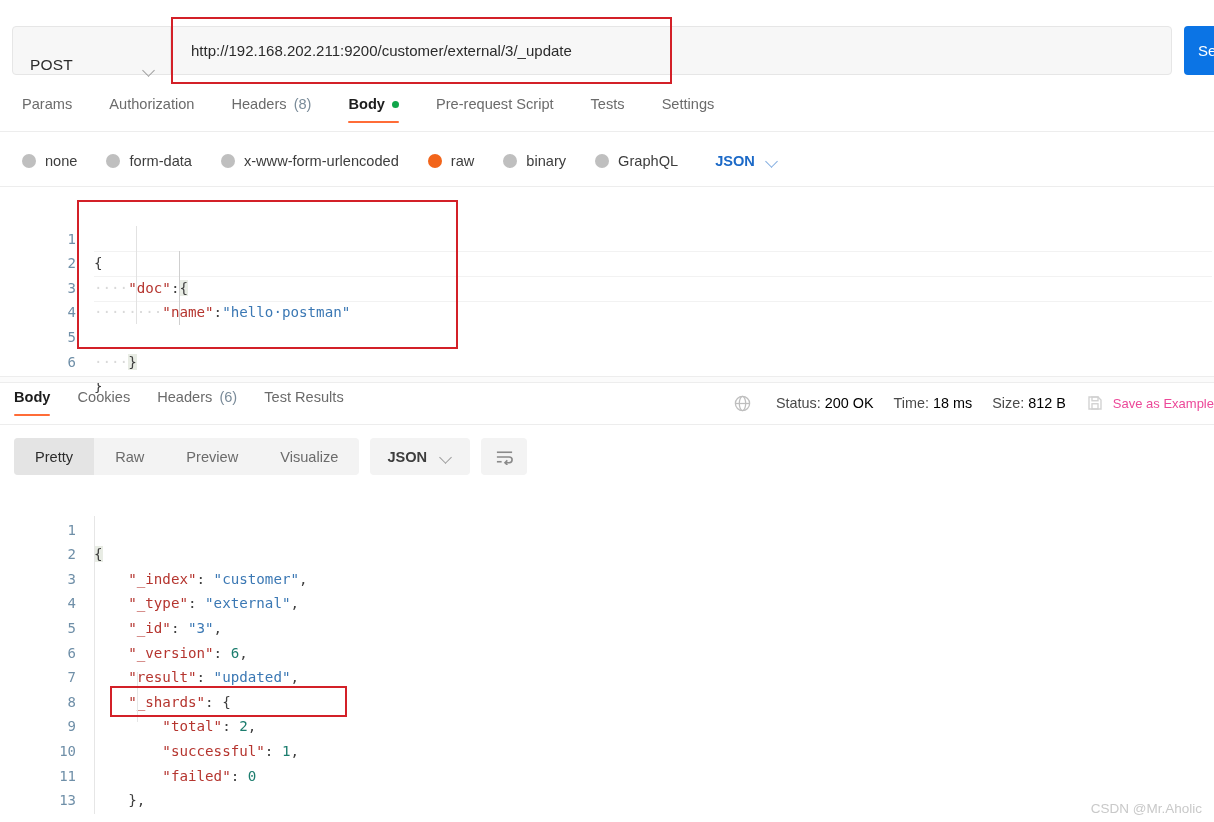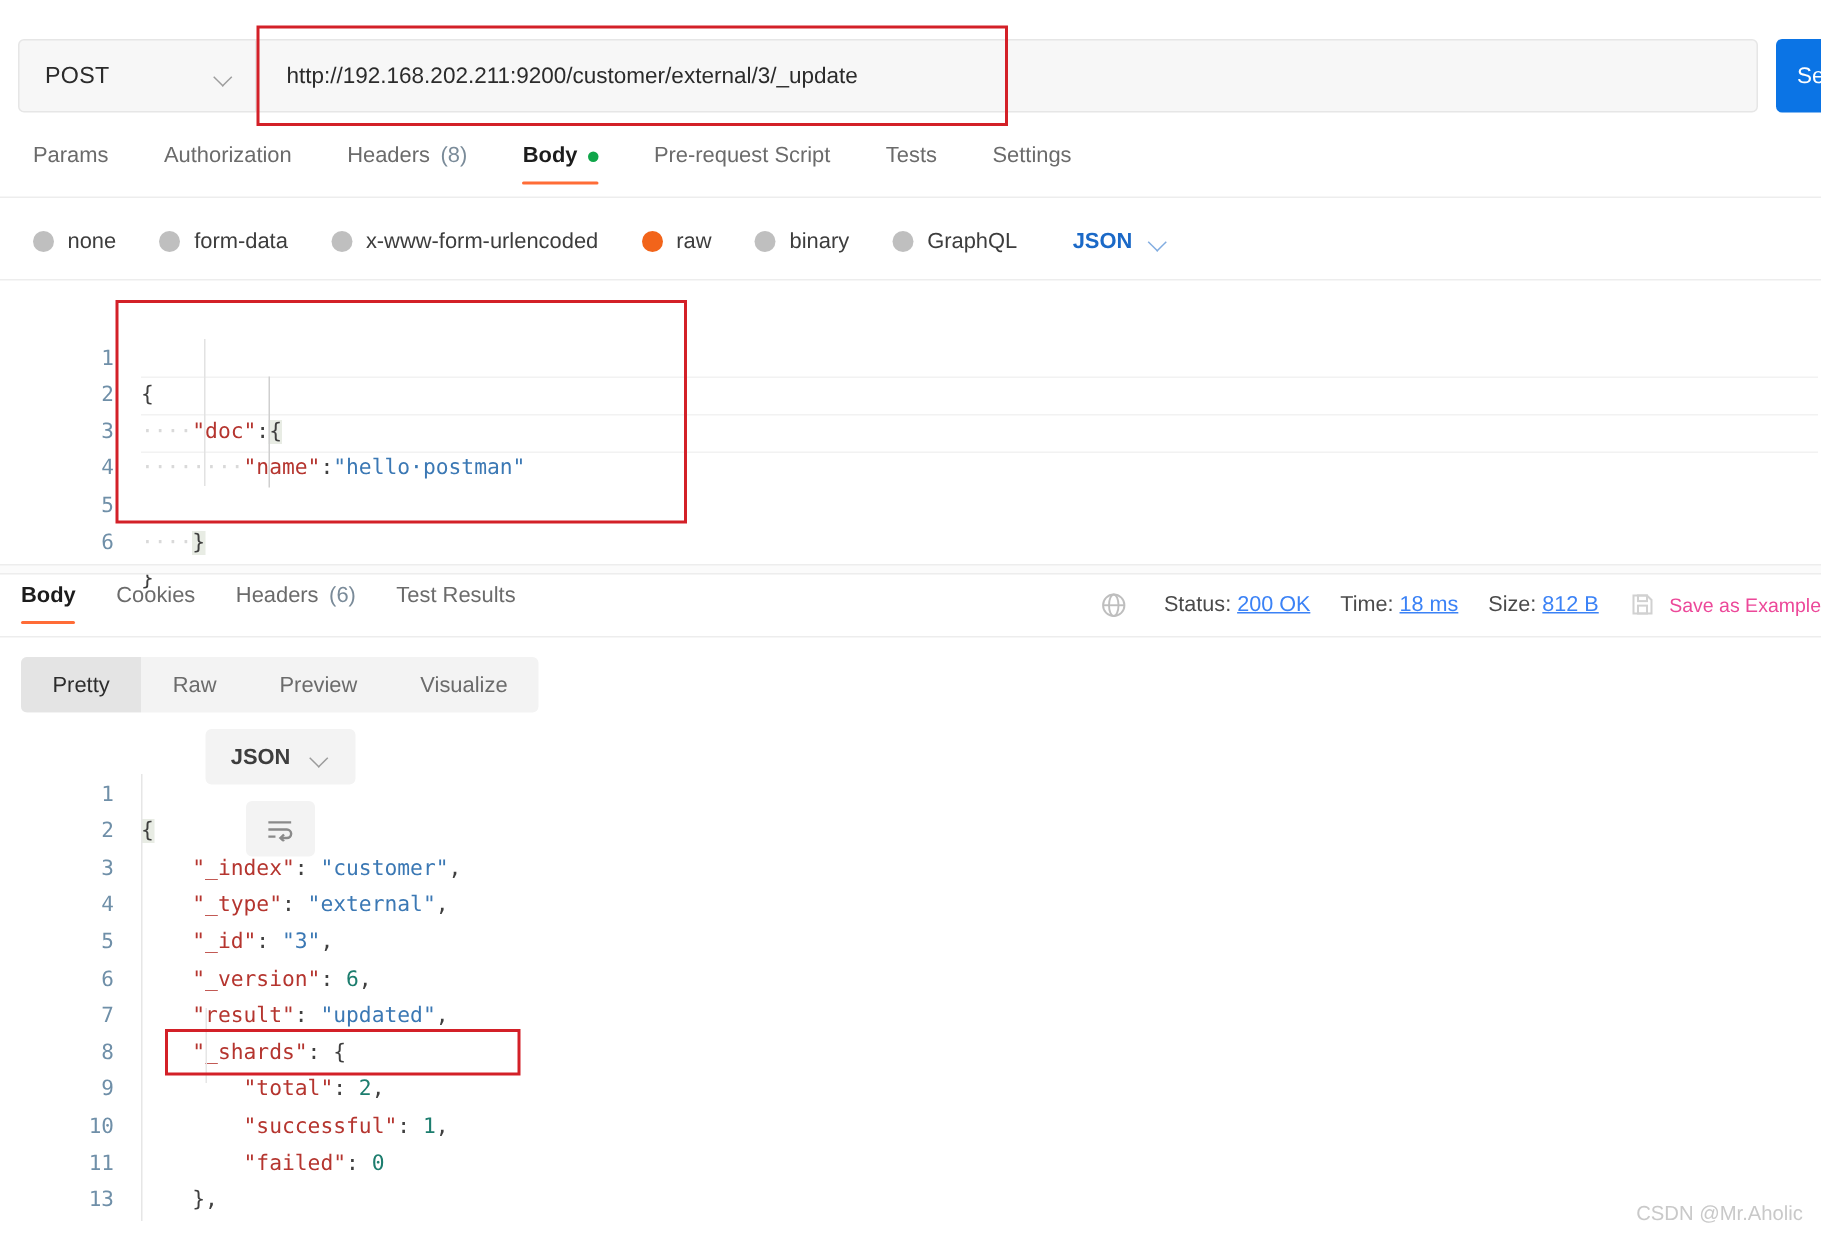--- a/index.html
+++ b/index.html
@@ -13,21 +13,21 @@
 
   
   .urlbar {
     position: absolute; left: 12px; top: 26px;
     width: 1160px; height: 49px;
     display: flex; align-items: stretch;
     border: 1px solid #e6e6e6; border-radius: 4px;
     background: #f7f7f7;
   }
   .method {
-    width: 158px; display: flex; align-items: center;
+    width: 158px; display: flex; align-items: flex-end;
     justify-content: space-between; padding: 0 14px 0 17px;
     border-right: 1px solid #e6e6e6;
   }
   .method-label { font-size: 15.5px; color: #2b2b2b; letter-spacing: .2px; }
   .chev {
     width: 13px; height: 8px; position: relative; opacity: .55;
   }
   .chev::before {
     content: ""; position: absolute; left: 1px; top: 0;
     width: 8px; height: 8px;
@@ -139,32 +139,32 @@
     display: flex; align-items: flex-start; padding-left: 14px;
   }
   .resp-tabs .rtab { margin-right: 27px; }
 
   .resp-meta {
     position: absolute; right: 0; top: 390px; height: 26px;
     display: flex; align-items: center; gap: 0; padding-right: 0;
     font-size: 14.4px; color: #4a4a4a; white-space: nowrap;
   }
   .meta-item { margin-right: 20px; }
-  .meta-item .v { color: #3b82f6; text-decoration: underline; }
+  .meta-item .v { color: #000000; }
   .globe { width: 19px; height: 19px; margin-right: 24px; opacity:.55; }
   .save-ex {
     display: flex; align-items: center; gap: 9px;
     color: #ec4899; font-size: 13px;
   }
   .disk { width: 18px; height: 18px; opacity: .75; }
 
   .resp-rule { position: absolute; left: 0; top: 424px; width: 1214px; height: 1px; background: #ededed; }
 
   
-  .view-toolbar { position: absolute; left: 14px; top: 438px; display: flex; align-items: center; gap: 11px; flex-direction: column; }
+  .view-toolbar { position: absolute; left: 14px; top: 438px; display: flex; align-items: center; gap: 11px; }
   .seg {
     display: flex; background: #f3f3f3; border-radius: 4px; overflow: hidden; height: 37px;
   }
   .seg-btn {
     padding: 0 21px; display: flex; align-items: center;
     font-size: 14.6px; color: #6b6b6b; background: transparent;
   }
   .seg-btn.active { background: #e4e4e4; color: #2c2c2c; }
   .pill {
     height: 37px; background: #f3f3f3; border-radius: 4px;

